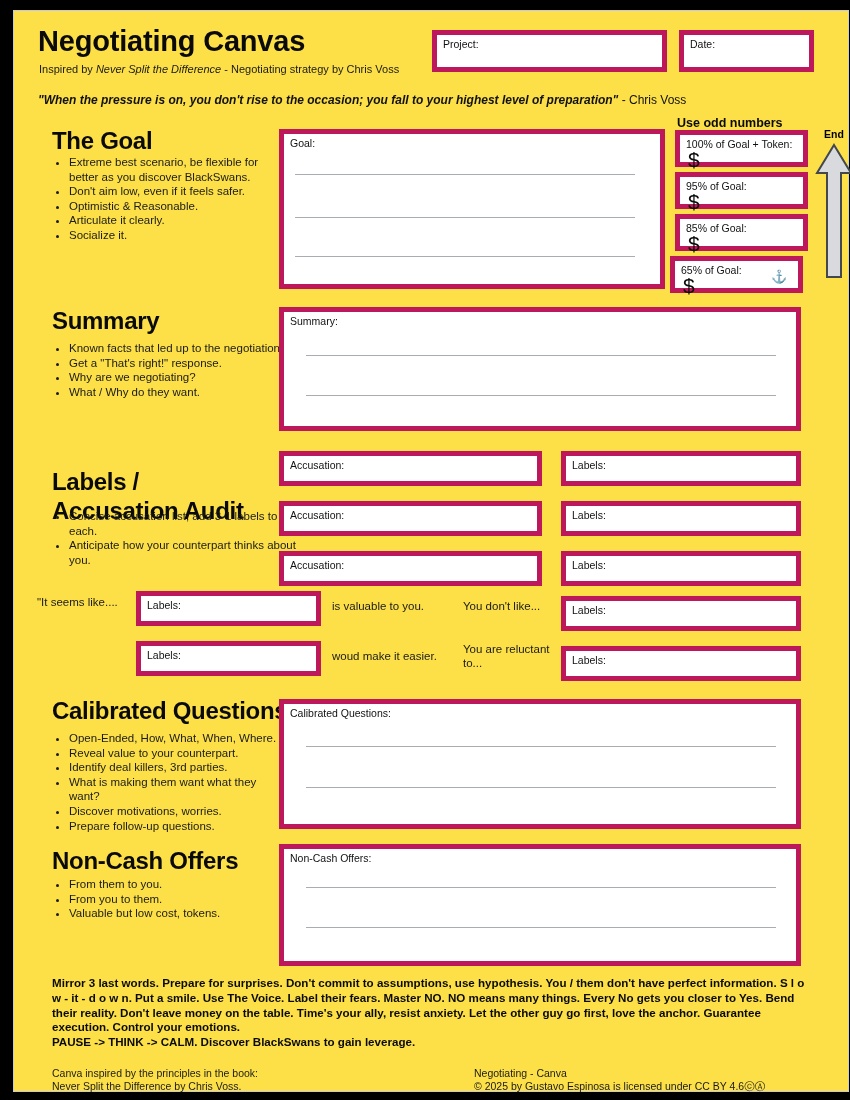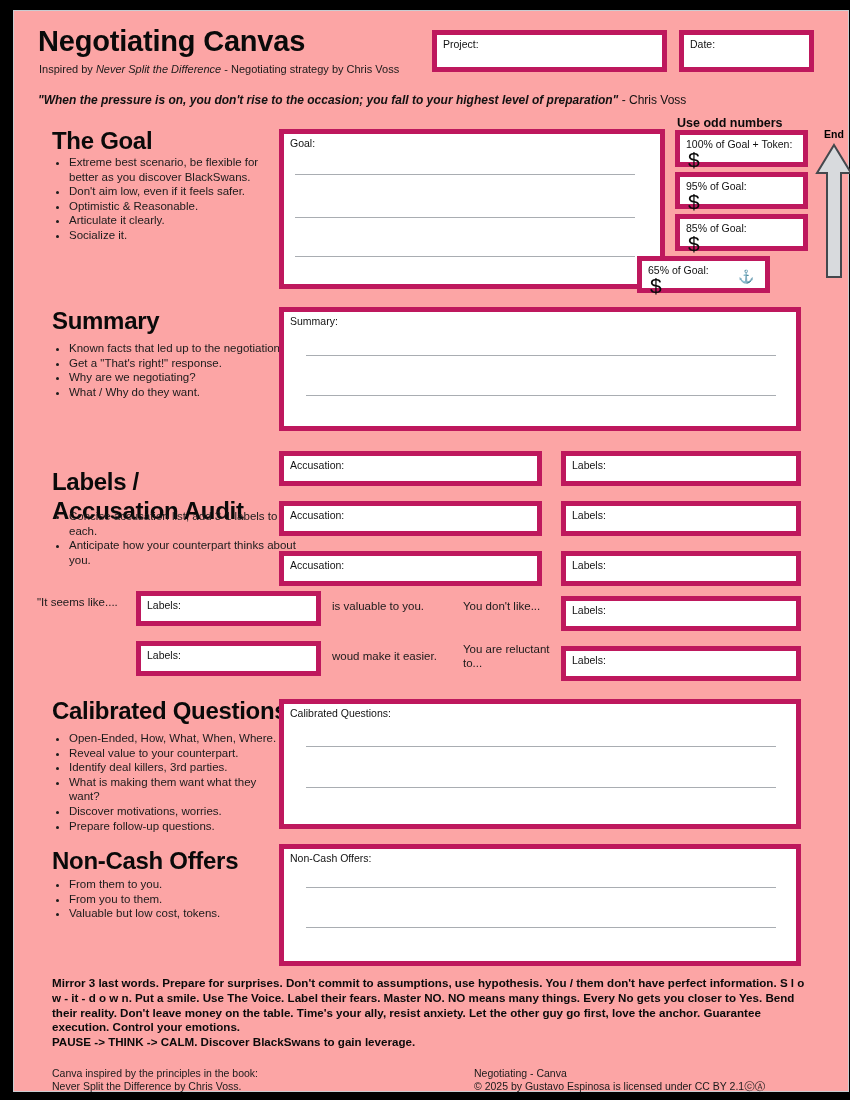--- a/index.html
+++ b/index.html
@@ -10,21 +10,21 @@
   }
   body {
     width: 850px; height: 1100px;
     font-family: "Liberation Sans", sans-serif;
     overflow: hidden;
   }
   #page {
     position: absolute;
     left: 13px; top: 10px;
     width: 836px; height: 1082px;
-    background: #fca5a5;
+    background: #fde047;
     border: 1px solid #c9ccd1;
   }
   
   .field {
     position: absolute;
     background: #ffffff;
     border: 5px solid #be185d;
   }
   .field .flabel {
     position: absolute;
@@ -158,21 +158,21 @@
     <span class="dollar">$</span>
   </div>
   <div class="field" style="left:661px; top:161px; width:133px; height:37px;">
     <span class="flabel">95% of Goal:</span>
     <span class="dollar">$</span>
   </div>
   <div class="field" style="left:661px; top:203px; width:133px; height:37px;">
     <span class="flabel">85% of Goal:</span>
     <span class="dollar">$</span>
   </div>
-  <div class="field" style="left:623px; top:245px; width:133px; height:37px;">
+  <div class="field" style="left:656px; top:245px; width:133px; height:37px;">
     <span class="flabel">65% of Goal:</span>
     <span class="anchor-icon">⚓</span>
     <span class="dollar">$</span>
   </div>
 
   <div id="arrow-wrap">
     <span class="arrow-cap" style="top:-3px;">End</span>
     <svg width="44" height="160" viewBox="0 0 44 160">
       <polygon points="22,14 39,42 29,42 29,146 15,146 15,42 5,42" fill="#d8dadd" stroke="#44484d" stroke-width="2" stroke-linejoin="miter"></polygon>
     </svg>
@@ -277,17 +277,17 @@
   </div>
 
   <div id="credit-left">
     <div>Canva inspired by the principles in the book:</div>
     <div>Never Split the Difference by Chris Voss.</div>
   </div>
 
   <div id="credit-right">
     <div>Negotiating - Canva</div>
     <div>
-      <span>© 2025 by Gustavo Espinosa is licensed under CC BY 2.1</span><span class="cc-glyphs">ⓒⒶ</span>
+      <span>© 2025 by Gustavo Espinosa is licensed under CC BY 4.6</span><span class="cc-glyphs">ⓒⒶ</span>
     </div>
   </div>
 
 </div>
 
 </body></html>

